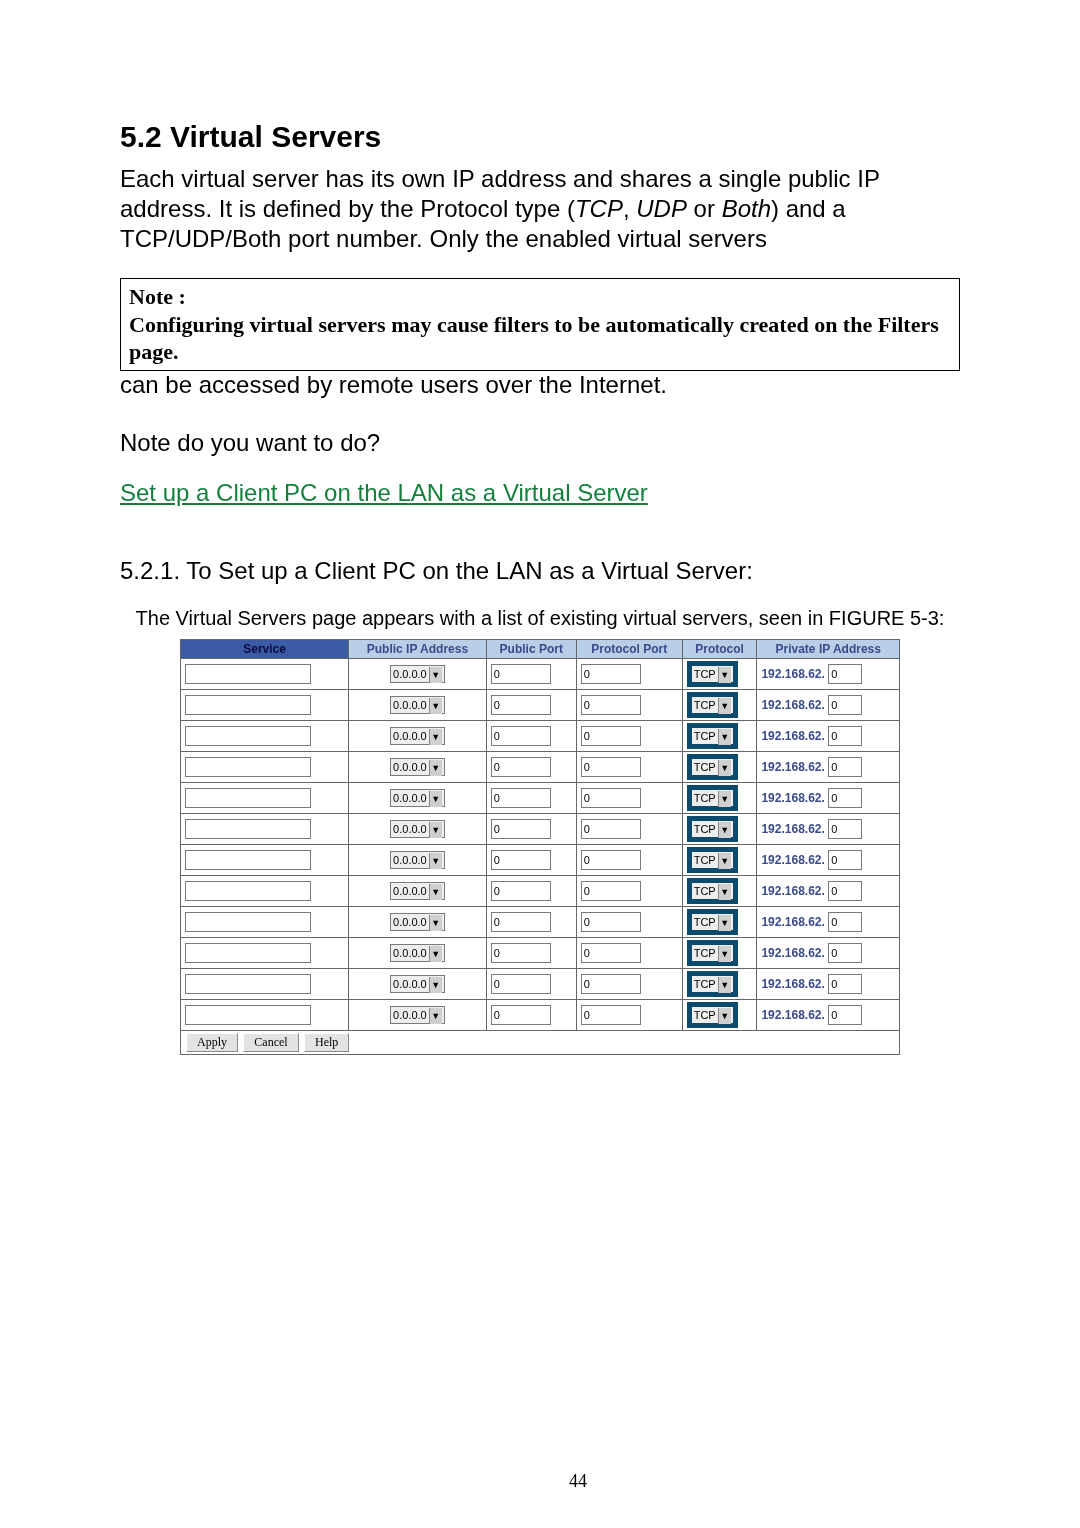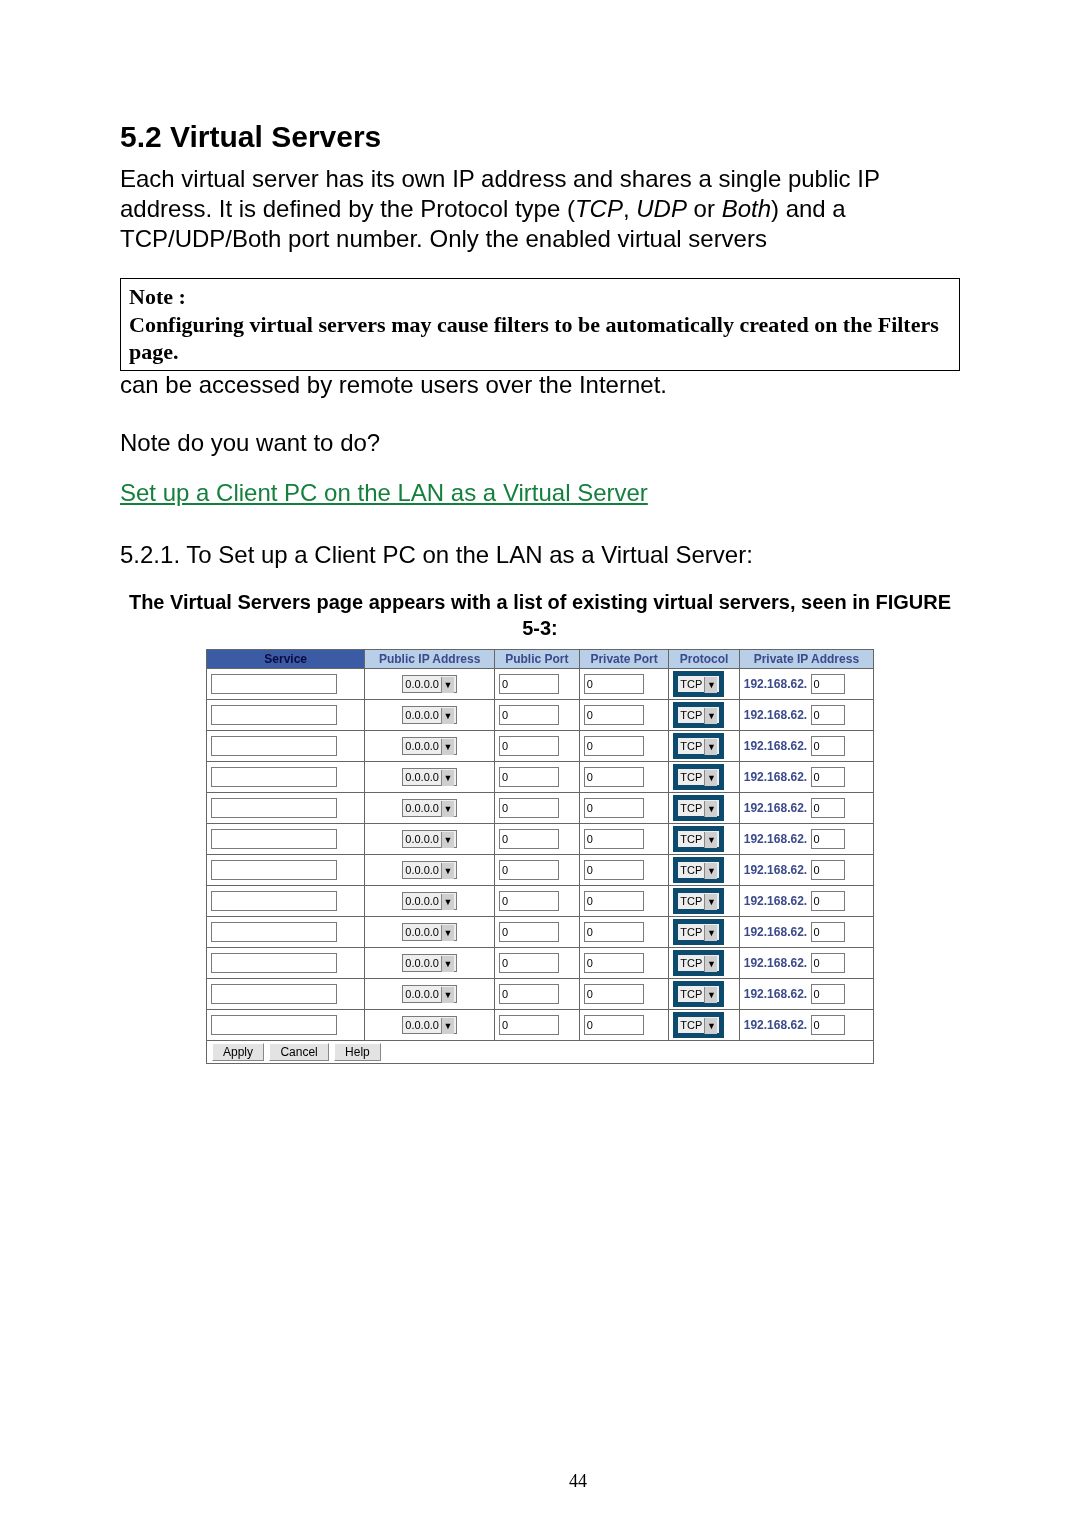--- a/index.html
+++ b/index.html
@@ -42,37 +42,37 @@
   }
   a.doc-link {
     color: #15803d;
     text-decoration: underline;
     font-size: 24px;
     display: inline-block;
     margin-bottom: 14px;
   }
   p.sub-head {
     font-size: 24px;
-    margin: 20px 0 20px 0;
+    margin: 36px 0 20px 0;
   }
   p.step-bold {
     font-size: 20px;
     font-weight: bold;
     margin: 0 0 22px 60px;
   }
   p.caption {
     font-size: 20px;
-    font-weight: bold;
+    font-weight: normal;
     text-align: center;
     margin: 0 0 8px 0;
     line-height: 1.3;
   }
   .tbl-wrap {
     margin: 4px auto;
-    width: 668px;
+    width: 720px;
   }
   table.vs {
     border-collapse: collapse;
     width: 100%;
     font-family: Verdana, Geneva, sans-serif;
   }
   table.vs td, table.vs th {
     border: 1px solid #666;
     padding: 2px 4px;
     vertical-align: middle;
@@ -153,21 +153,21 @@
     height: 16px;
     border: 1px solid #7a7a7a;
     font-size: 11px;
     text-align:left;
   }
   td.centered-btns {
     text-align: center;
     padding: 8px 0 6px 0;
   }
   button.win-btn {
-    font-family: Liberation Sans, sans-serif;
+    font-family: Liberation Serif, serif;
     font-size: 12px;
     background: #e3e3e3;
     border: 1px solid #888;
     border-top-color:#fff;
     border-left-color:#fff;
     padding: 1px 10px;
     margin: 0 1px;
   }
   .page-num {
     position: absolute;
@@ -207,21 +207,21 @@
 
   <p class="caption">The Virtual Servers page appears with a list of existing virtual servers, seen in FIGURE 5-3:</p>
 
   <div class="tbl-wrap">
     <table class="vs">
       <thead>
         <tr>
           <th class="srv">Service</th>
           <th>Public IP Address</th>
           <th>Public Port</th>
-          <th>Private Port</th>
+          <th>Protocol Port</th>
           <th>Protocol</th>
           <th>Private IP Address</th>
         </tr>
       </thead>
       <tbody id="vs-tbody">
           <tr>
             <td><input class="txt-srv" value="" style=""></td>
             <td style="text-align:center"><span class="sel-ip"><span>0.0.0.0</span><span class="arrow">▼</span></span></td>
             <td><input class="txt-port" value="0" style=""></td>
             <td><input class="txt-port" value="0" style=""></td>

